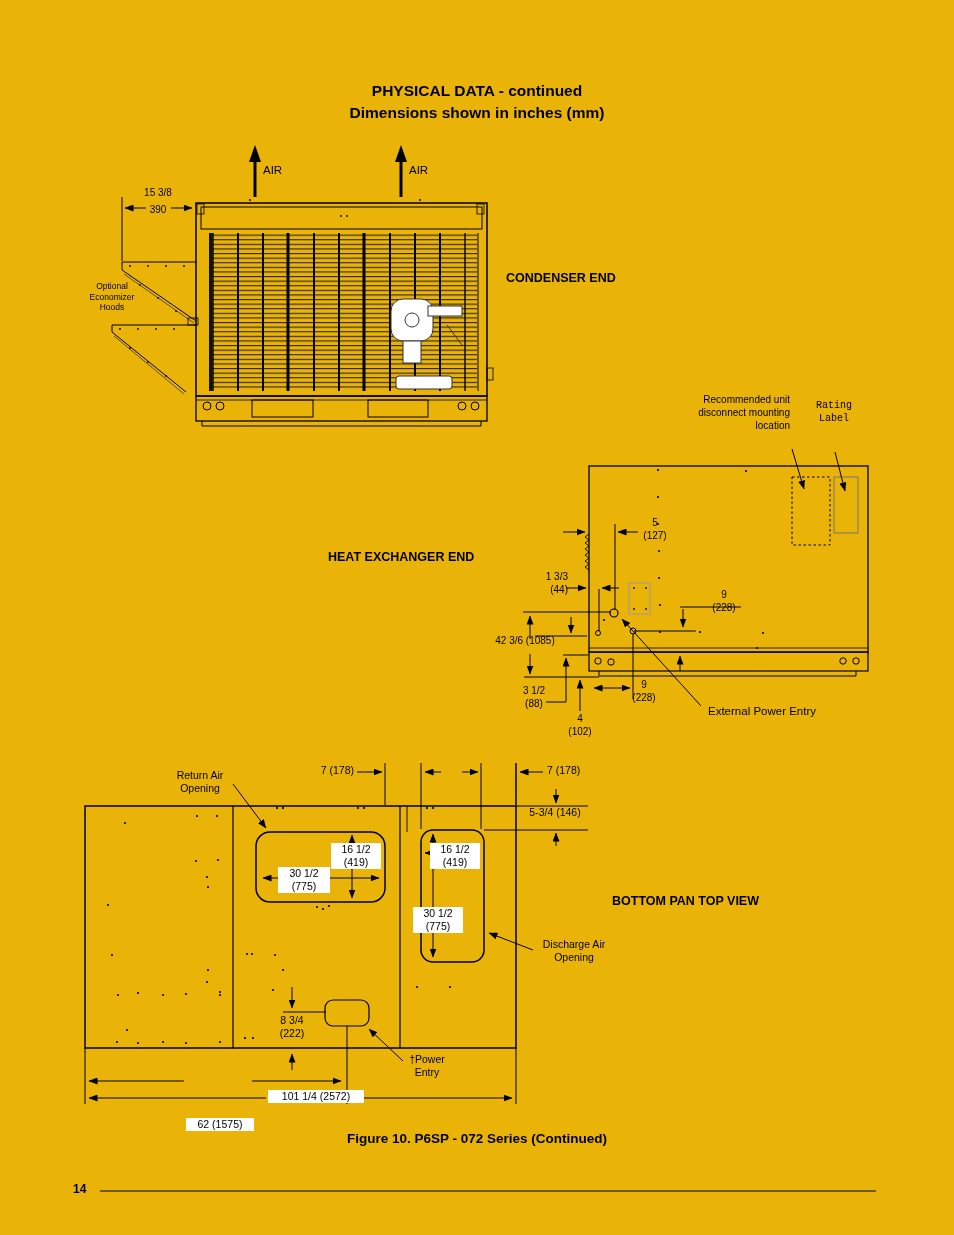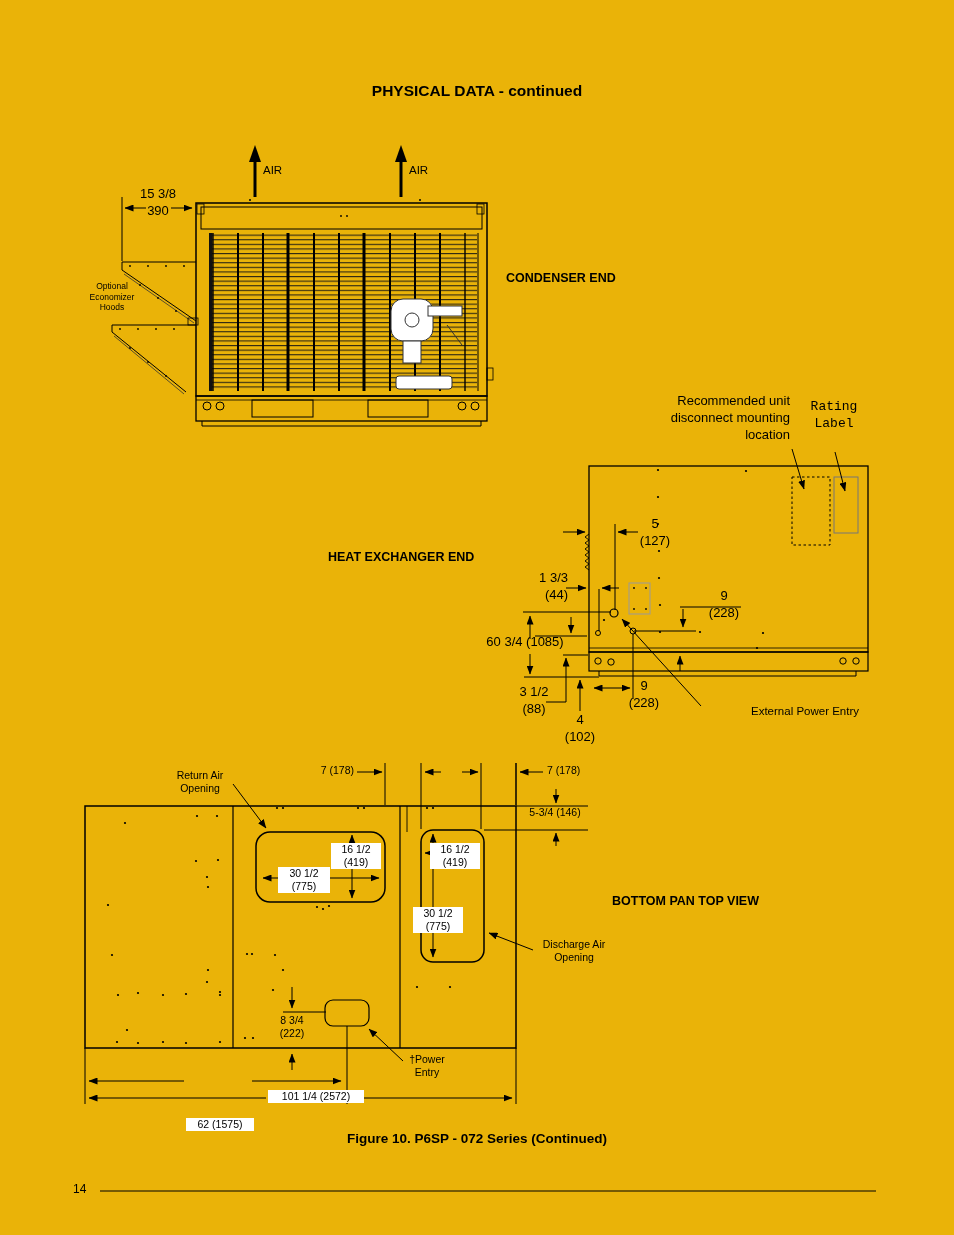--- a/index.html
+++ b/index.html
@@ -6,21 +6,21 @@
   #page{position:relative;width:954px;height:1235px;background:#eab308;overflow:hidden;
         font-family:"Liberation Sans",sans-serif;color:#000;}
   #draw{position:absolute;left:0;top:0;}
   .t{position:absolute;white-space:pre-line;line-height:1.25;color:#000;}
   .c{text-align:center;}
   .r{text-align:right;}
   .b{font-weight:bold;}
   .bg{background:#fff;padding:0 2px;}
   .fs8{font-size:8.5px;}
   .fs10{font-size:10.5px;}
-  .fs11{font-size:13px;line-height:1.3;}
+  .fs11{font-size:10px;line-height:1.3;}
   .fs115{font-size:11.5px;}
   .fs12{font-size:12.5px;}
   .fs13{font-size:13.5px;}
   .fs15{font-size:15.5px;}
 </style>
 </head>
 <body>
 
 <div id="page">
 
@@ -288,50 +288,51 @@
           <circle cx="450" cy="987" r="1.1"></circle>
       <circle cx="427" cy="808" r="1.1"></circle>
           <circle cx="433" cy="808" r="1.1"></circle>
     </g>
   </g>
 
   <line x1="100" y1="1191" x2="876" y2="1191"></line>
 </svg>
 
 <div class="t c b fs15" style="left:277px;top:81px;width:400px;">PHYSICAL DATA - continued</div>
+<div class="t c b fs15" style="left:277px;top:103px;width:400px;">Dimensions shown in inches (mm)</div>
 
 <div class="t fs115" style="left:263px;top:163px;">AIR</div>
 <div class="t fs115" style="left:409px;top:163px;">AIR</div>
 <div class="t c fs11" style="left:130px;top:186px;width:56px;">15 3/8</div>
 <div class="t c fs11" style="left:130px;top:203px;width:56px;">390</div>
 <div class="t c fs8" style="left:72px;top:281px;width:80px;">Optional
 Economizer
 Hoods</div>
 <div class="t b fs12" style="left:506px;top:271px;text-align:right;">CONDENSER END</div>
 
 <div class="t r fs11" style="left:648px;top:393px;width:142px;">Recommended unit
 disconnect mounting
 location</div>
 <div class="t c fs11" style="left:806px;top:399px;width:56px;font-family:Liberation Mono, monospace;">Rating
 Label</div>
 <div class="t b fs12" style="left:328px;top:550px;">HEAT EXCHANGER END</div>
 <div class="t c fs11" style="left:633px;top:516px;width:44px;">5
 (127)</div>
 <div class="t r fs11" style="left:528px;top:570px;width:40px;">1 3/3
 (44)</div>
-<div class="t c fs11" style="left:480px;top:634px;width:90px;">60 3/4 (1085)</div>
+<div class="t c fs11" style="left:480px;top:634px;width:90px;">42 3/6 (1085)</div>
 <div class="t c fs11" style="left:510px;top:684px;width:48px;">3 1/2
 (88)</div>
 <div class="t c fs11" style="left:558px;top:712px;width:44px;">4
 (102)</div>
 <div class="t c fs11" style="left:700px;top:588px;width:48px;">9
 (228)</div>
 <div class="t c fs11" style="left:620px;top:678px;width:48px;">9
 (228)</div>
-<div class="t fs115" style="left:731px;top:704px;padding-left:20px;">External Power Entry</div>
+<div class="t fs115" style="left:688px;top:704px;padding-left:20px;">External Power Entry</div>
 
 <div class="t c fs10" style="left:166px;top:769px;width:68px;">Return Air
 Opening</div>
 <div class="t r fs10" style="left:306px;top:764px;width:48px;">7 (178)</div>
 <div class="t fs10" style="left:547px;top:764px;">7 (178)</div>
 <div class="t c fs10" style="left:520px;top:806px;width:70px;text-align:center;">5-3/4 (146)</div>
 <div class="t c fs10 bg" style="left:331px;top:843px;width:46px;">16 1/2
 (419)</div>
 <div class="t c fs10 bg" style="left:278px;top:867px;width:48px;">30 1/2
 (775)</div>
@@ -343,15 +344,15 @@
 <div class="t c fs10" style="left:530px;top:938px;width:88px;">Discharge Air
 Opening</div>
 <div class="t c fs10" style="left:266px;top:1014px;width:52px;">8 3/4
 (222)</div>
 <div class="t c fs10" style="left:396px;top:1053px;width:62px;">†Power
 Entry</div>
 <div class="t c fs10 bg" style="left:186px;top:1118px;width:64px;">62 (1575)</div>
 <div class="t c fs10 bg" style="left:268px;top:1090px;width:92px;">101 1/4 (2572)</div>
 
 <div class="t c b fs13" style="left:277px;top:1131px;width:400px;">Figure 10. P6SP - 072 Series (Continued)</div>
-<div class="t fs12" style="left:73px;top:1182px;font-weight:normal;font-size:12px;">14</div>
+<div class="t fs12" style="left:73px;top:1182px;font-weight:bold;font-size:12px;">14</div>
 
 </div>
 
 </body></html>

